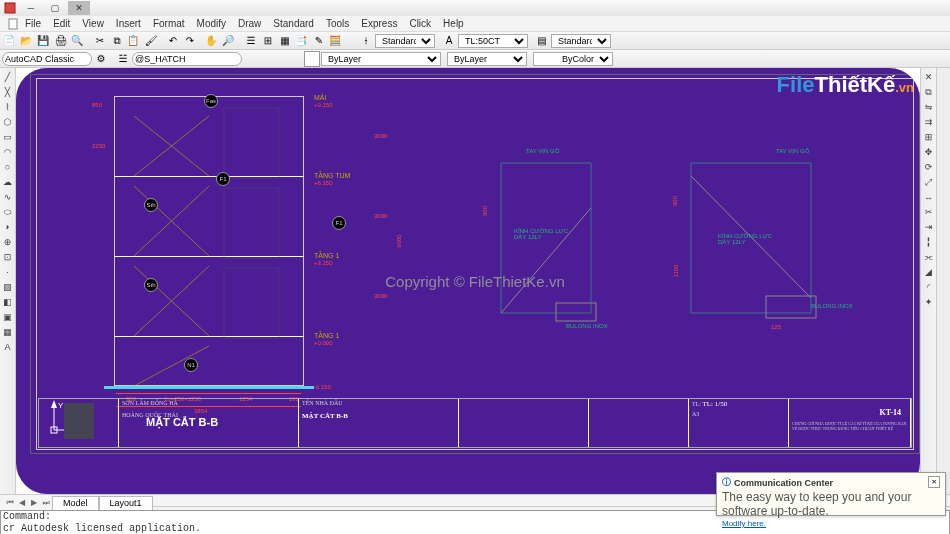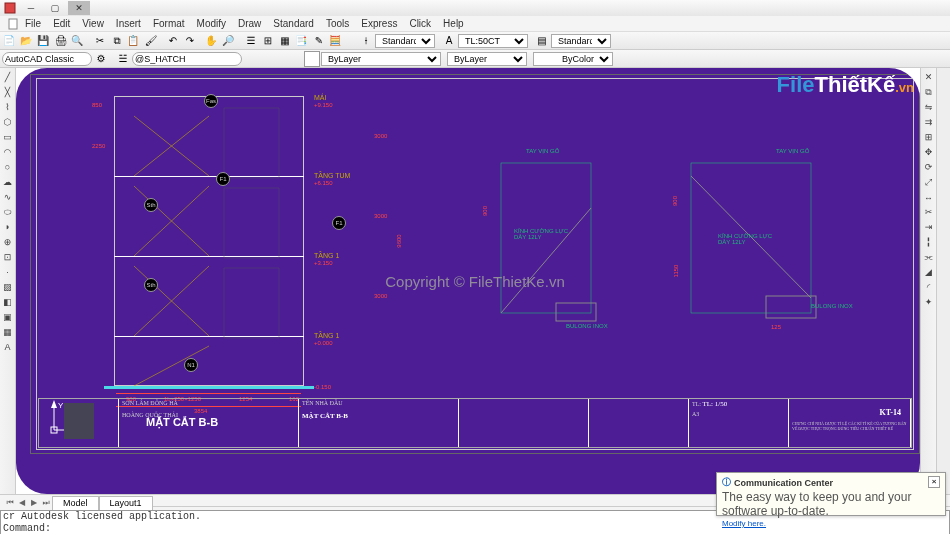--- a/index.html
+++ b/index.html
@@ -325,22 +325,22 @@
   <span class="arrow">⏮</span>
   <span class="arrow">◀</span>
   <span class="arrow">▶</span>
   <span class="arrow">⏭</span>
   <span class="tab active">Model</span>
   <span class="tab">Layout1</span>
   <div style="flex:1;border-top:1px solid #ccc;height:1px;margin-top:7px"></div>
 </div>
 
 <div class="cmdbox">
+  <div class="line">Command:</div>
   <div class="line">cr Autodesk licensed application.</div>
-  <div class="line">Command:</div>
 </div>
 
 <div class="comm-center">
   <div class="hdr">
     <span style="display:flex;align-items:center;gap:3px">
       <span style="color:#2a72c8">ⓘ</span>
       <span>Communication Center</span>
     </span>
     <span class="x">×</span>
   </div>

